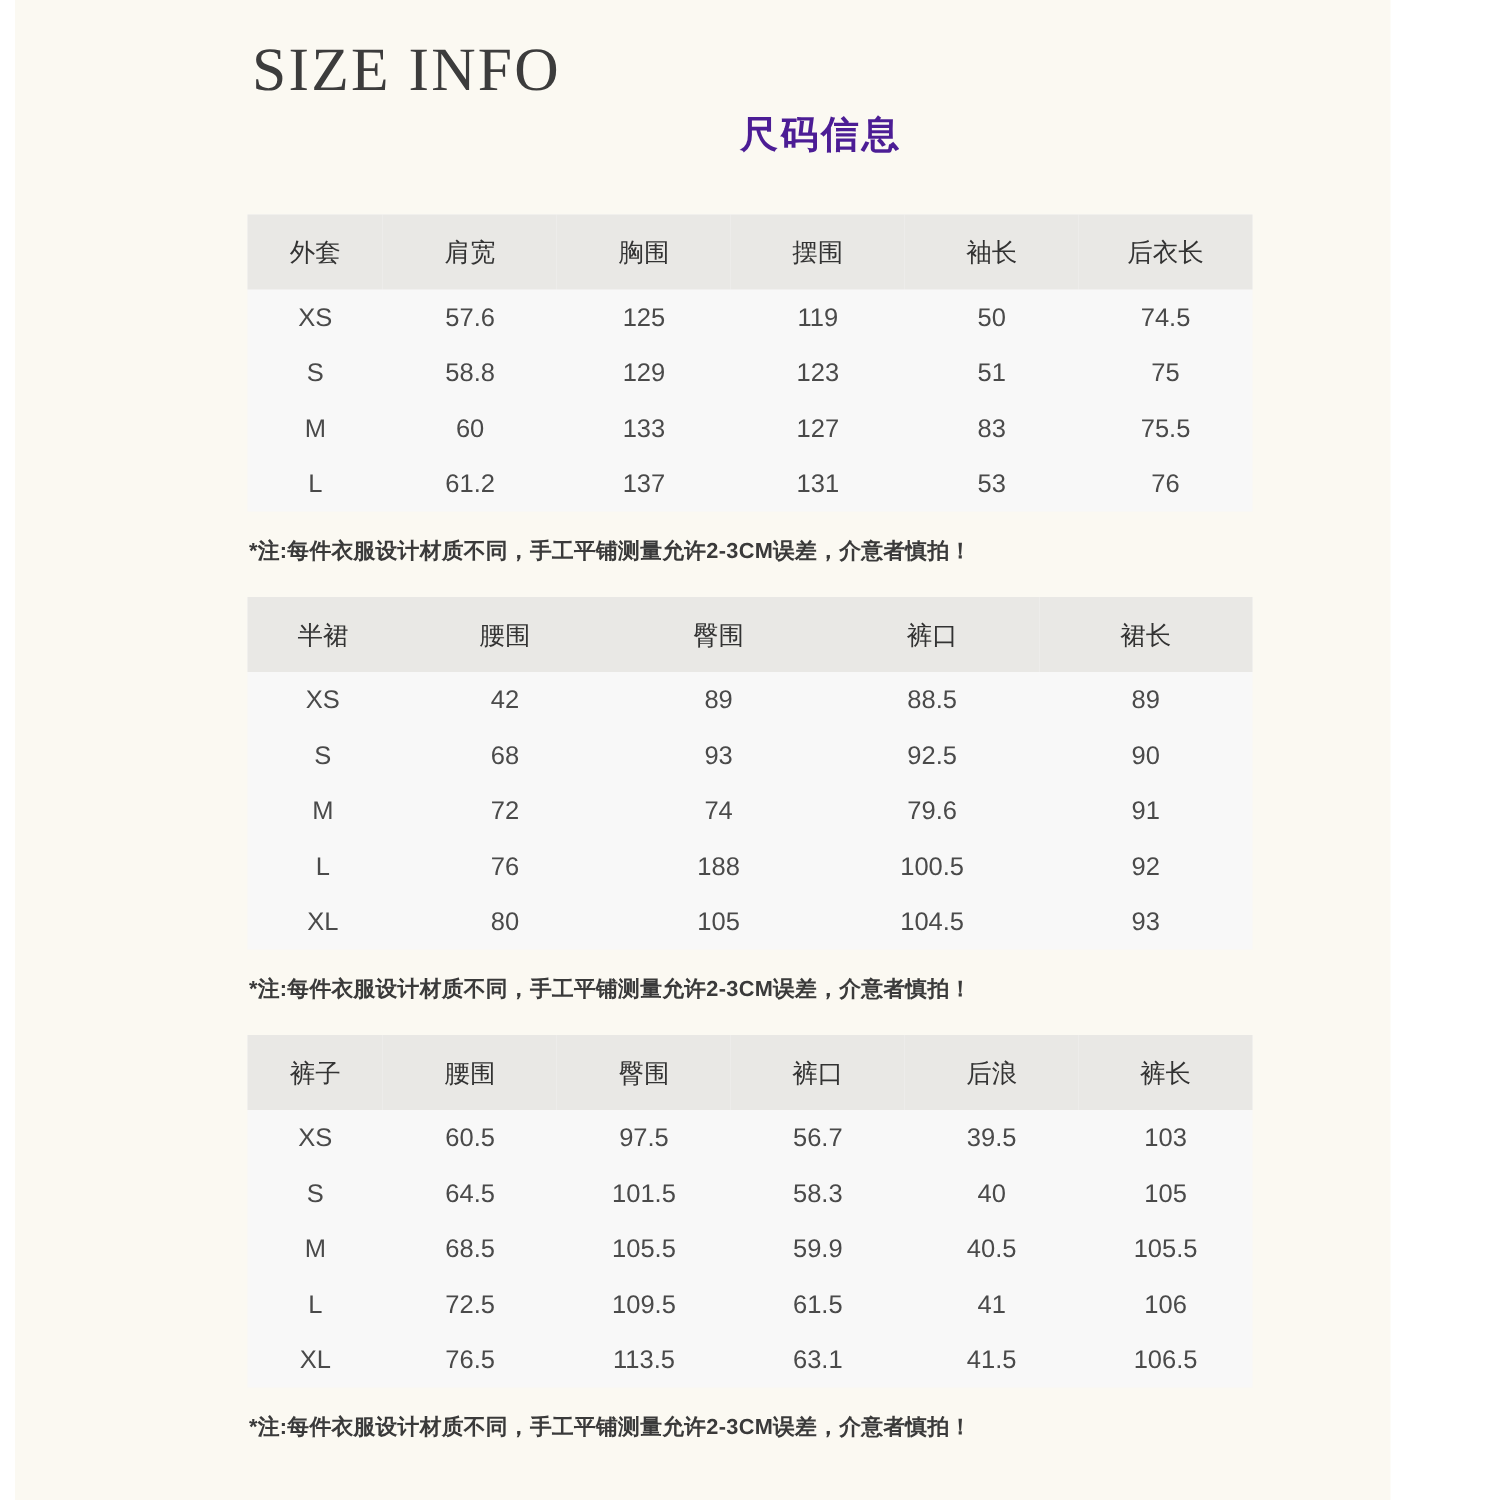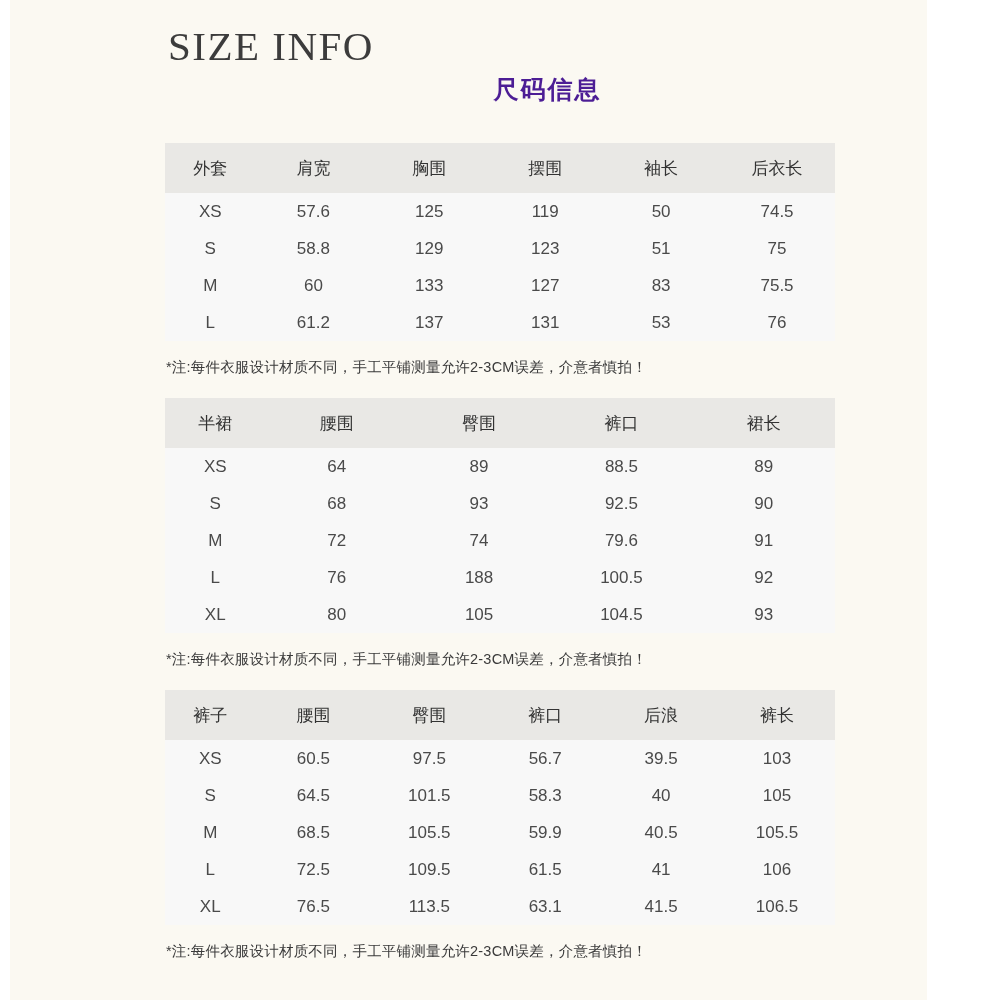--- a/index.html
+++ b/index.html
@@ -62,20 +62,21 @@
     font-size: 17px;
     color: #4a4a4a;
     text-align: center;
     vertical-align: middle;
   }
   .note {
     font-size: 14.5px;
     color: #3a3a3a;
     margin: 17px 0 21px 1px;
     letter-spacing: 0.2px;
+    font-weight: bold;
   }
 </style>
 </head>
 <body>
 
 <div class="panel">
   <header class="title-block">
     <div class="title-en">SIZE INFO</div>
     <div class="title-zh">尺码信息</div>
   </header>
@@ -152,21 +153,21 @@
               <th>半裙</th>
               <th>腰围</th>
               <th>臀围</th>
               <th>裤口</th>
               <th>裙长</th>
             </tr>
           </thead>
           <tbody>
             <tr>
               <td>XS</td>
-              <td>64</td>
+              <td>42</td>
               <td>89</td>
               <td>88.5</td>
               <td>89</td>
             </tr>
             <tr>
               <td>S</td>
               <td>68</td>
               <td>93</td>
               <td>92.5</td>
               <td>90</td>

